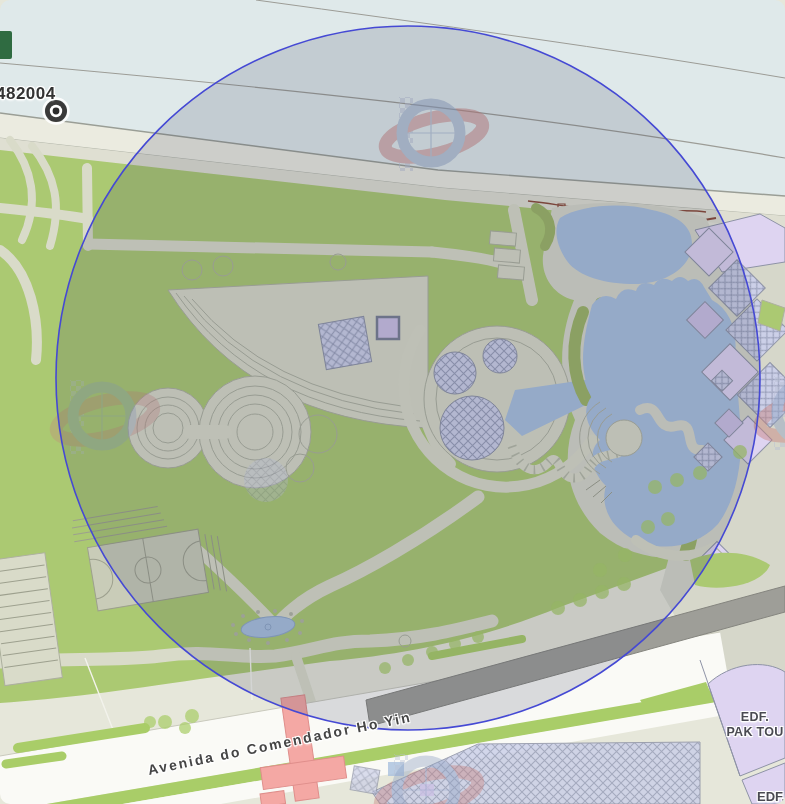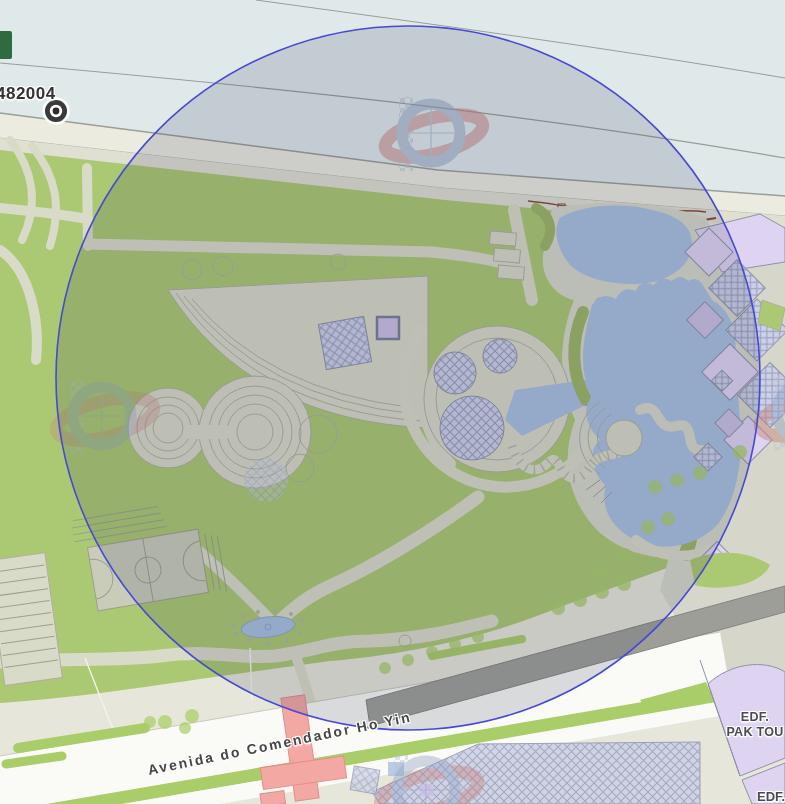--- a/index.html
+++ b/index.html
@@ -1,17 +1,17 @@
 <!DOCTYPE html>
 <html style="--sea: #dfe9ea; --cable: #9c9c96; --promenade: #ebebe0; --promenade2: #dfdfd2; --grass: #abc972; --grassDim: #9db566; --pathFill: #d9dbc9; --pathLine: #adb09f; --plaza: #d8dac8; --beige: #e6e7da; --beigeDim: #d6d7ca; --water: #a9c0de; --road: #fafaf6; --median: #a9cd68; --purple: #ded4f1; --purpleMid: #cbc0e4; --hatchFill: #ccd0e8; --hatchLine: #9aa0ba; --edgeGray: #8e93a6; --pink: #f4a8a4; --pinkLine: #df8e8b; --darkBand: #9e9e98; --court: #c9ccb8; --courtLine: #9da08e; --circleStroke: #4549d4; --circleFill: rgba(44,50,84,0.155); --ghostRed: #c8817d; --ghostBlue: #90a2c3; --checker: #b9c0d4; --brown: #8a4a38; --markerDark: #3a3a3a; --textDark: #3c3c3c; --labelGray: #4a4a52; --darkGreen: #2f6b41;"><head>
 <meta charset="utf-8">
 <style>
   html,body{margin:0;padding:0;background:#e6e7da;}
   #stage{position:relative;width:785px;height:804px;overflow:hidden;
-         font-family:"Liberation Sans","DejaVu Sans",sans-serif;}
+         font-family:"Liberation Sans","DejaVu Sans",sans-serif;border-radius:10px;}
   #mapsvg{position:absolute;left:0;top:0;}
   
   .sea{fill:var(--sea)}
   .grass{fill:var(--grass)}
   .beigeDim{fill:var(--beigeDim)}
   .plaza{fill:var(--plaza);stroke:var(--pathLine);stroke-width:1}
   .pathS{fill:none;stroke:var(--pathFill);stroke-linecap:round}
   .thinL{fill:none;stroke:var(--pathLine);stroke-width:1}
   .water{fill:var(--water)}
   .court{fill:var(--court);stroke:var(--courtLine);stroke-width:1}

